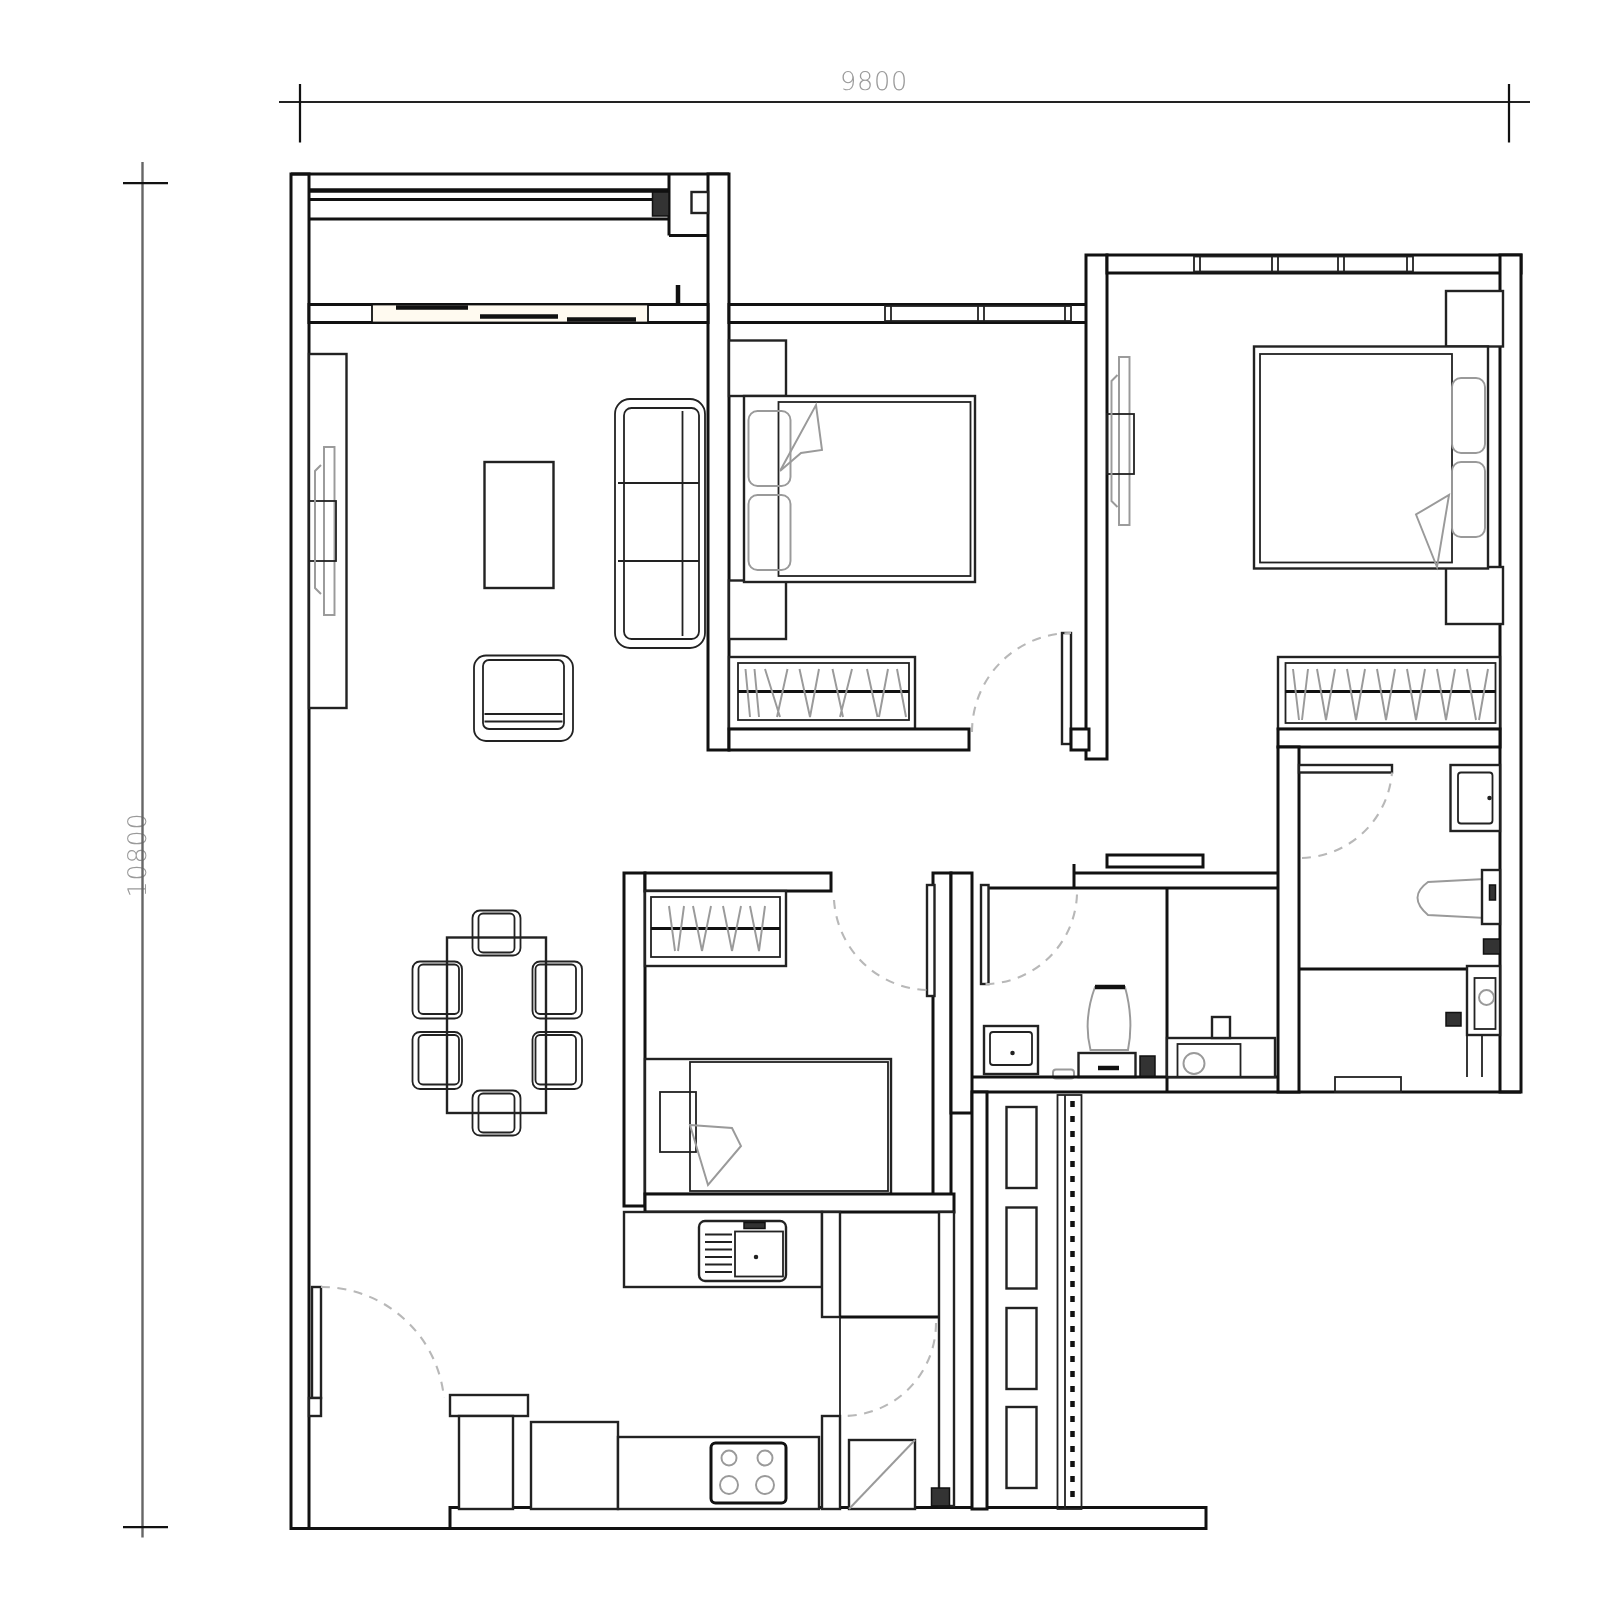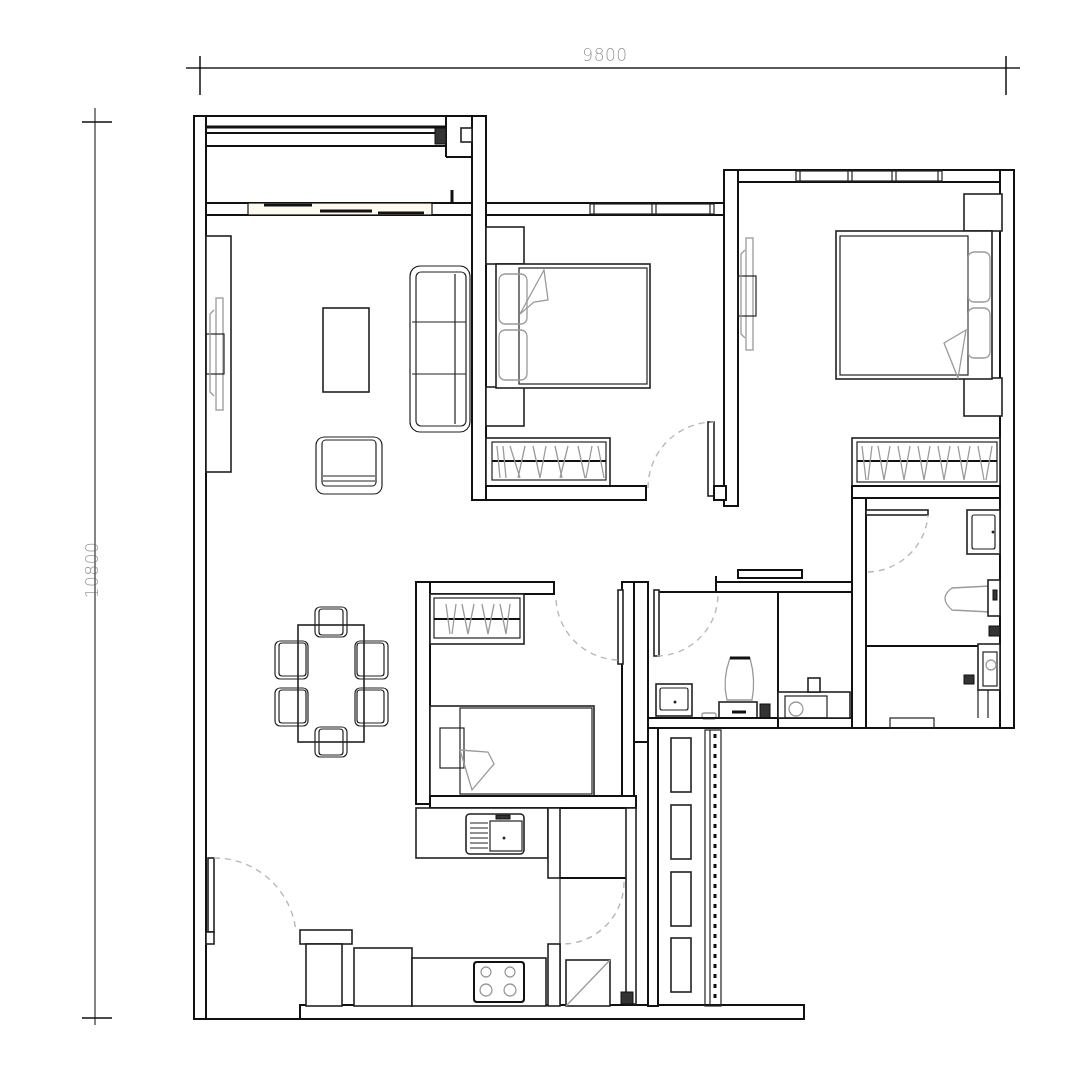--- a/index.html
+++ b/index.html
@@ -1,21 +1,21 @@
 <!DOCTYPE html>
 <html><head>
 <meta charset="utf-8">
 <style>
   html, body { margin: 0; padding: 0; background: #ffffff; }
   body { width: 1080px; height: 1072px; position: relative; overflow: hidden;
          font-family: "Liberation Sans", sans-serif; }
   #plan { position: absolute; left: 0; top: 0; width: 1080px; height: 1072px; }
   .dim-text { position: absolute; color: #9a9a9a; font-size: 17px; letter-spacing: 0.5px;
               font-family: "DejaVu Sans", sans-serif; font-weight: 300; }
-  .dim-h { left: 560px; top: 45px; width: 90px; text-align: center; }
+  .dim-h { left: 560px; top: 45px; width: 90px; text-align: left; }
   .dim-v { left: 52px; top: 560px; width: 80px; text-align: center; transform: rotate(-90deg); transform-origin: 40px 10px; }
   .w { stroke: #111; stroke-width: 2; fill: none; }
   .w3 { stroke: #111; stroke-width: 3; fill: none; }
   .t { stroke: #222; stroke-width: 1.2; fill: none; }
   .f { stroke: #222; stroke-width: 1.6; fill: #fff; }
   .g { stroke: #9a9a9a; stroke-width: 1.3; fill: none; }
   .arc { stroke: #b8b8b8; stroke-width: 1.4; fill: none; stroke-dasharray: 6 5; }
   .dk { fill: #333; stroke: #111; stroke-width: 1; }
   .wall { fill: #fff; stroke: #111; stroke-width: 2; }
 </style>

